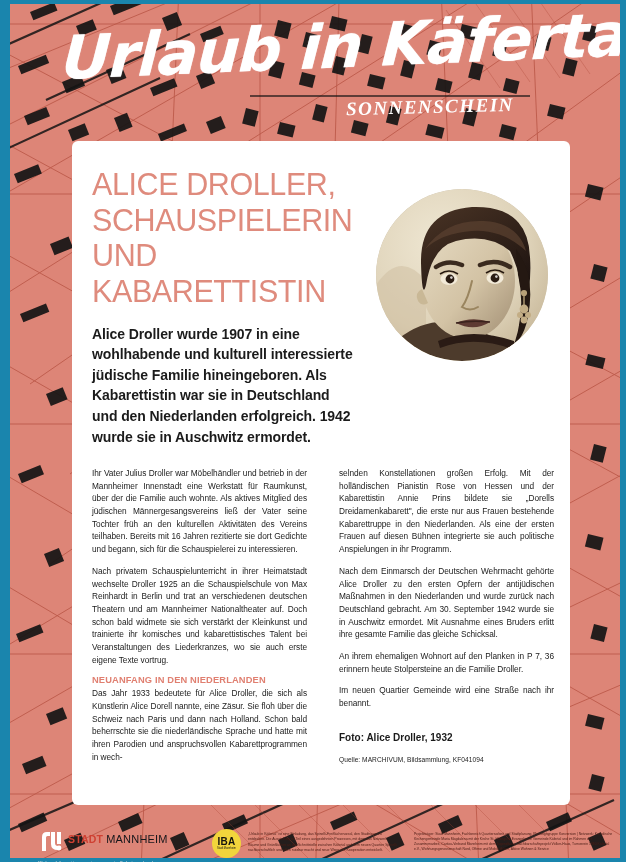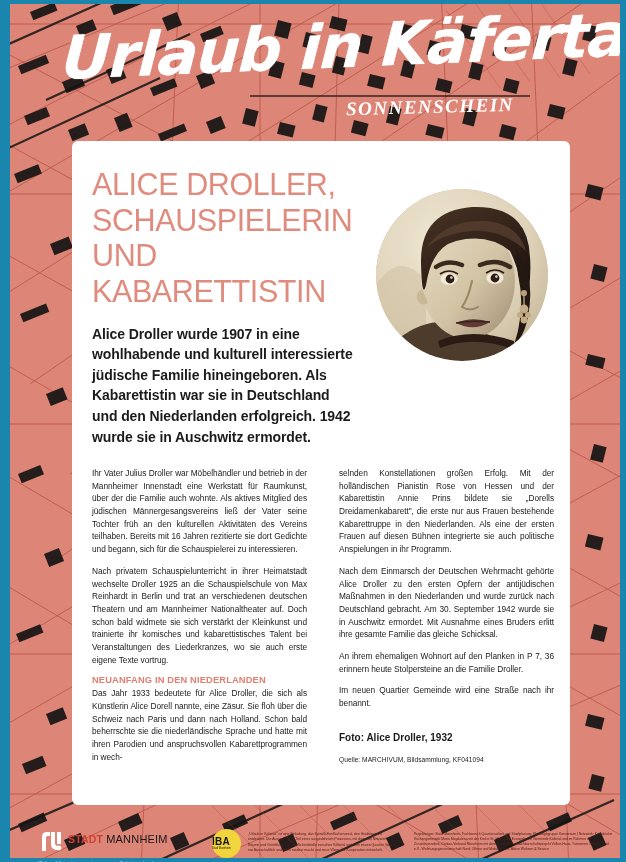--- a/index.html
+++ b/index.html
@@ -195,20 +195,21 @@
   }
 
   .logo-iba {
     position: absolute;
     left: 196px; top: 12px;
     width: 29px; height: 29px;
     border-radius: 50%;
     background: #f2d53c;
     display: flex;
     flex-direction: column;
+    align-items: center;
     justify-content: center;
     line-height: 1;
   }
   .logo-iba .iba-main {
     font-size: 10px; font-weight: bold; color: #14140f; letter-spacing: 0.3px;
   }
   .logo-iba .iba-sub { font-size: 2.6px; color: #14140f; margin-top: 1px; }
 
   .footer-url {
     position: absolute;

